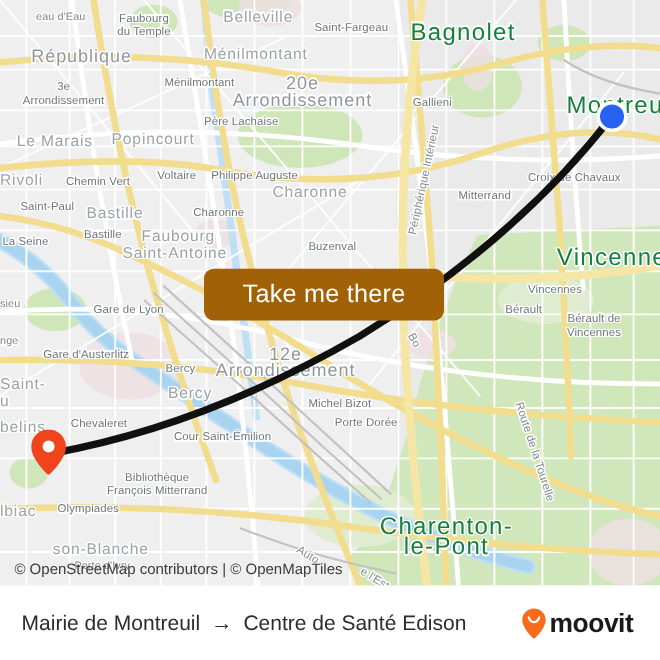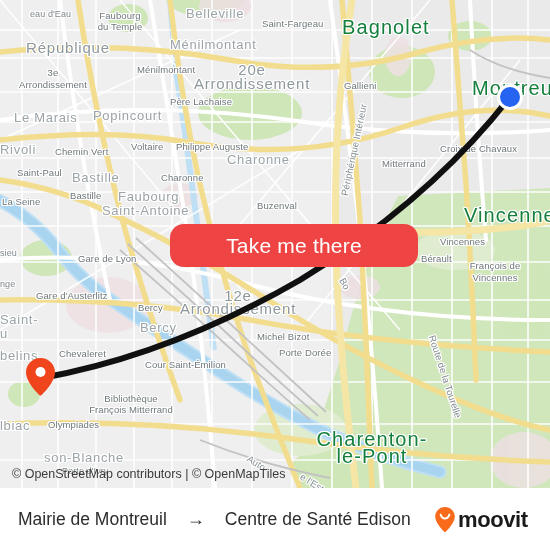--- a/index.html
+++ b/index.html
@@ -45,22 +45,22 @@
   .dest-dot{
     position:absolute;width:26px;height:26px;border-radius:50%;
     background:#2563f0;border:3px solid #ffffff;
     box-sizing:border-box;
     left:497px;top:84px;
   }
   .origin-pin{position:absolute;left:26px;top:358px;width:29px;height:38px;}
 
   
   .cta{
-    position:absolute;left:170px;top:224px;width:248px;height:43px;
-    background:#ef4444;border:none;border-radius:14px;
+    position:absolute;left:170px;top:224px;width:200px;height:43px;
+    background:#a16207;border:none;border-radius:8px;
     color:#ffffff;font-size:21px;font-family:"Liberation Sans",sans-serif;
     letter-spacing:.2px;cursor:pointer;padding:0;
     display:flex;align-items:center;justify-content:center;
   }
 
   
   .attrib{
     position:absolute;left:0;top:466px;width:550px;
     font-size:12.5px;color:#3a3a3a;
     padding-left:12px;box-sizing:border-box;
@@ -70,21 +70,21 @@
   .attrib span{color:#3a3a3a;}
 
   
   .footer{
     position:absolute;left:0;top:488px;width:550px;height:62px;
     background:#ffffff;
     display:flex;align-items:center;
     box-sizing:border-box;padding:0 14px 0 18px;
   }
   .trip{
-    display:flex;align-items:center;gap:20px;
+    display:flex;align-items:center;gap:9px;
     font-size:17.5px;color:#2c2c2c;white-space:nowrap;
   }
   .arrow{font-size:18px;color:#2c2c2c;line-height:1;}
   .brand{margin-left:auto;display:flex;align-items:center;}
 </style>
 </head>
 <body>
 
 <div id="app">
 
@@ -237,21 +237,21 @@
         <div class="lbl" style="left: 161px; top: 172px;">Charonne</div>
         <div class="lbl" style="left: 70px; top: 190px;">Bastille</div>
         <div class="lbl suburb" style="left: 118px; top: 189px;">Faubourg</div>
         <div class="lbl suburb" style="left: 102px; top: 203px;">Saint-Antoine</div>
         <div class="lbl" style="left: 257px; top: 200px;">Buzenval</div>
         <div class="lbl big" style="left: 464px; top: 207px;">Vincennes</div>
         <div class="lbl" style="left: 2px; top: 196px;">La Seine</div>
         <div class="lbl" style="left: 440px; top: 236px;">Vincennes</div>
         <div class="lbl" style="left: 78px; top: 253px;">Gare de Lyon</div>
         <div class="lbl" style="left: 421px; top: 253px;">Bérault</div>
-        <div class="lbl ctr" style="left: 495px; top: 260px;">François de</div>
+        <div class="lbl ctr" style="left: 495px; top: 260px;">Bérault de</div>
         <div class="lbl ctr" style="left: 495px; top: 272px;">Vincennes</div>
         <div class="lbl sm" style="left: 0px; top: 248px;">sieu</div>
         <div class="lbl sm" style="left: 0px; top: 279px;">nge</div>
         <div class="lbl" style="left: 36px; top: 290px;">Gare d'Austerlitz</div>
         <div class="lbl" style="left: 138px; top: 302px;">Bercy</div>
         <div class="lbl mid ctr" style="left: 238px; top: 288px;">12e</div>
         <div class="lbl mid ctr" style="left: 238px; top: 301px;">Arrondissement</div>
         <div class="lbl suburb" style="left: 0px; top: 312px;">Saint-</div>
         <div class="lbl suburb" style="left: 0px; top: 326px;">u</div>
         <div class="lbl suburb" style="left: 140px; top: 320px;">Bercy</div>

